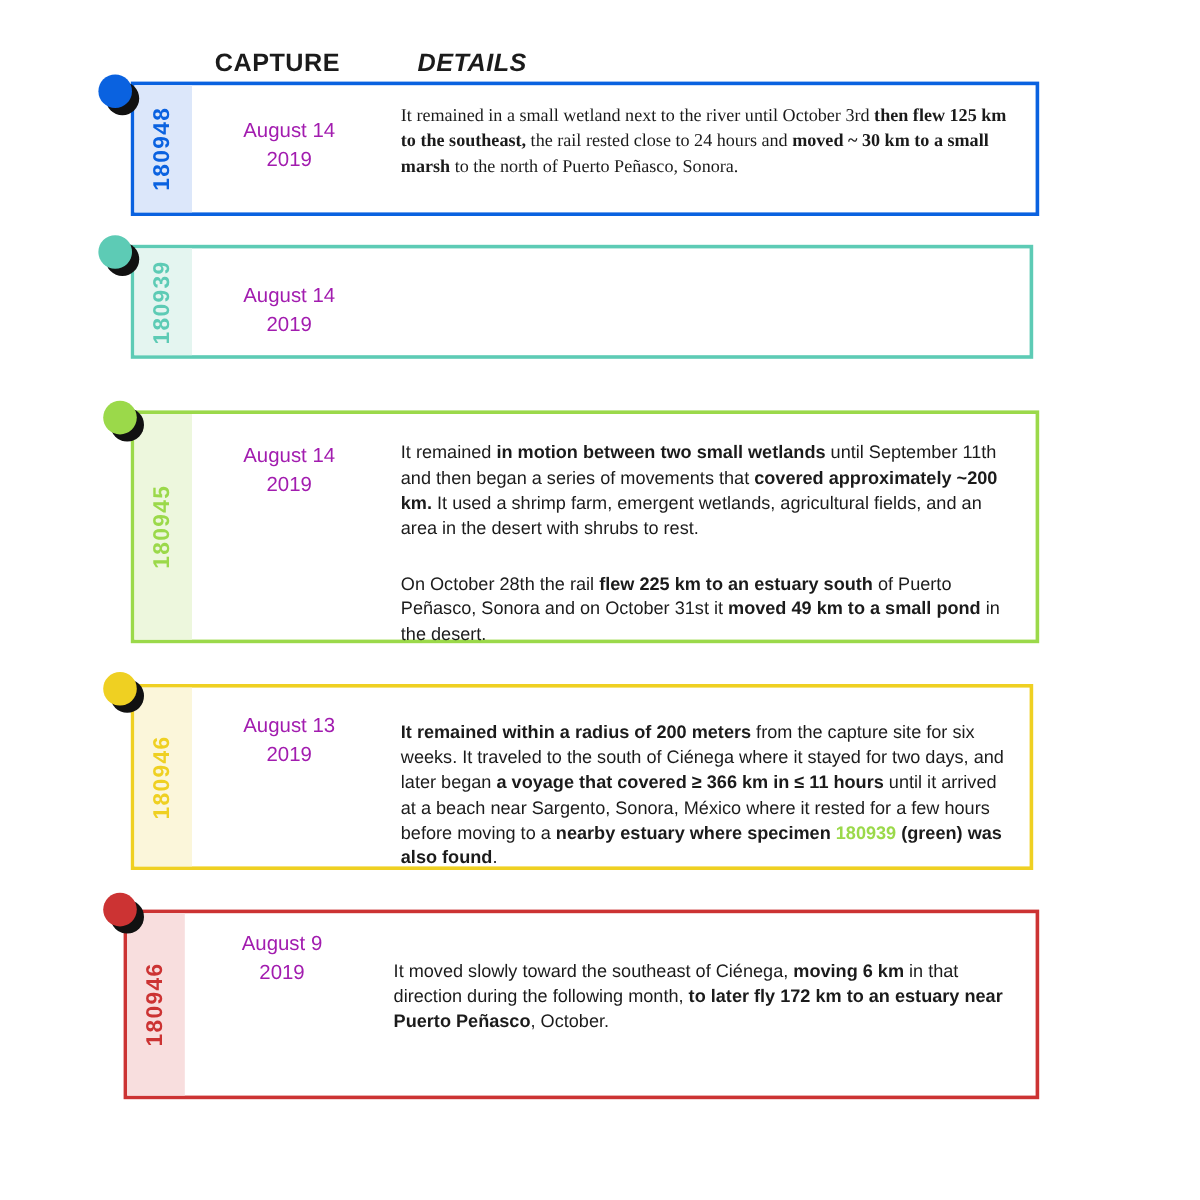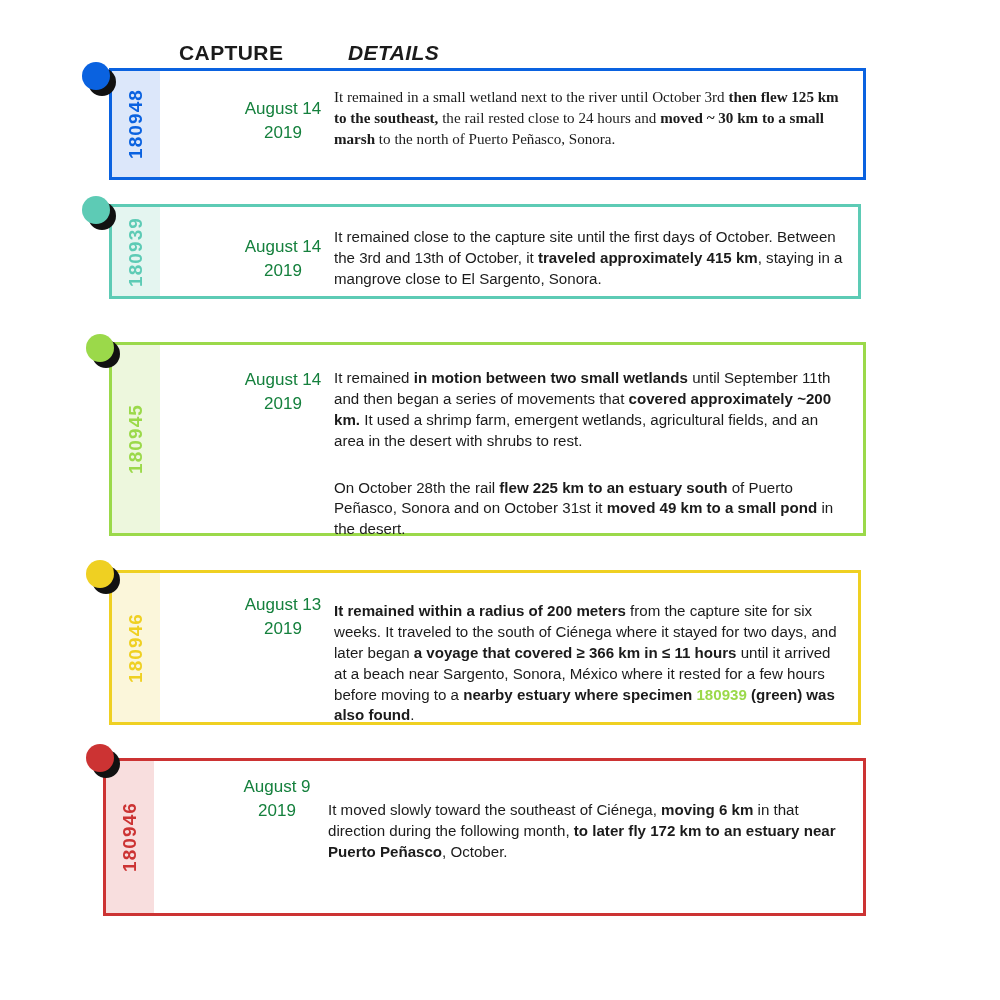--- a/index.html
+++ b/index.html
@@ -67,23 +67,22 @@
     white-space: nowrap;
   }
 
   
   .datecol {
     position: absolute;
     left: 48px;
     width: 162px;
     text-align: center;
     font-size: 17px;
-    color: #15803d;
+    color: #a21caf;
     line-height: 1.42;
-    margin-left: 42px;
   }
 
   
   .details {
     position: absolute;
     left: 222px;
     right: 14px;
     font-size: 15.1px;
     line-height: 1.385;
     color: #1b1b1b;
@@ -141,23 +140,20 @@
         </div>
       </div>
       <div class="row" style="left: 109px; top: 204px; width: 752px; height: 95px; border-color: rgb(93, 203, 181);">
         <div class="idstrip" style="background: rgb(228, 245, 240);">
           <div class="idtext" style="color: rgb(93, 203, 181);">180939</div>
         </div>
         <div class="datecol" style="top: 28px;">
           <div>August 14</div>
           <div>2019</div>
         </div>
-        <div class="details" style="top: 20px;">
-          <p><span>It remained close to the capture site until the first days of October. Between the 3rd and 13th of October, it </span><b>traveled approximately 415 km</b><span>, staying in a mangrove close to El Sargento, Sonora.</span></p>
-        </div>
       </div>
       <div class="row" style="left: 109px; top: 342px; width: 757px; height: 194px; border-color: rgb(155, 217, 74);">
         <div class="idstrip" style="background: rgb(237, 247, 221);">
           <div class="idtext" style="color: rgb(155, 217, 74);">180945</div>
         </div>
         <div class="datecol" style="top: 23px;">
           <div>August 14</div>
           <div>2019</div>
         </div>
         <div class="details" style="top: 23px;">

